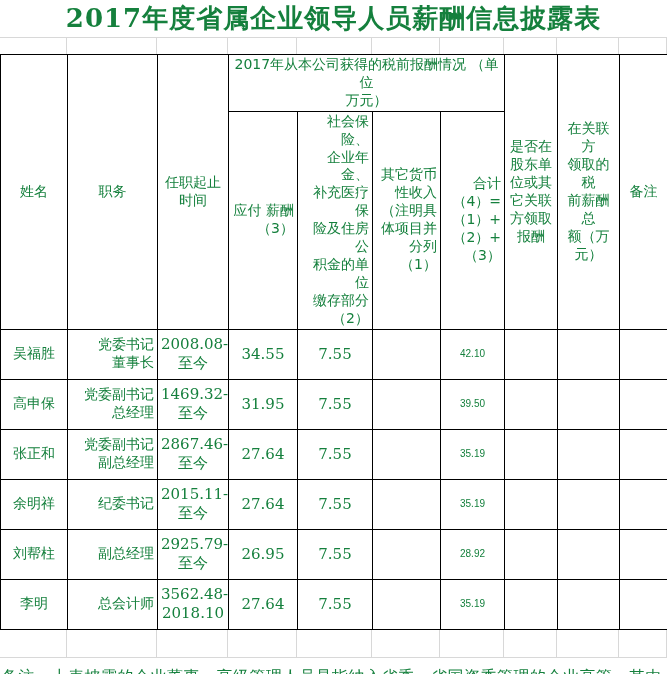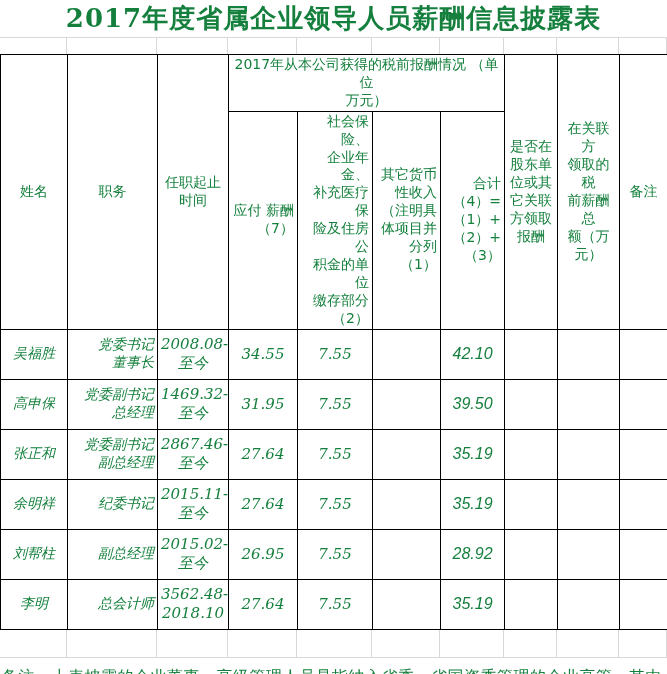--- a/index.html
+++ b/index.html
@@ -17,26 +17,26 @@
   .strip-bottom{height:28px;border-bottom:1px solid #d8d8d8;}
   .strip > div{box-sizing:border-box;border-right:1px solid #d8d8d8;height:100%;}
 
   
   table{border-collapse:collapse;table-layout:fixed;width:667px;
         font-size:14px;line-height:1.28;}
   td{border:1px solid #000;box-sizing:border-box;vertical-align:middle;
      padding:1px 3px;overflow:hidden;}
   tr.r-group{height:34px;}
   tr.r-sub{height:177px;}
-  tr.r-data{height:50px;font-style:italic;}
+  tr.r-data{height:50px;}
   .c{text-align:center;}
   .left{text-align:right;}
   .pre{white-space:pre-line;}
   .num{font-family:"DejaVu Serif","Liberation Serif",serif;font-size:15px;}
-  .total{font-family:"Liberation Sans",sans-serif;font-size:16px;}
+  .total{font-family:"Liberation Sans",sans-serif;font-size:10px;}
 
   
   #footnote{padding:8px 2px 0 2px;font-size:16px;line-height:1.32;
             letter-spacing:0.5px;}
 </style>
 </head>
 <body>
 
 <div id="page">
 
@@ -84,21 +84,21 @@
 报酬</td>
       <td rowspan="2" class="c pre">在关联方
 领取的税
 前薪酬总
 额（万
 元）</td>
       <td rowspan="2" class="c">备注</td>
     </tr>
     <tr class="r-sub">
       <td class="left pre">应付 薪酬
-（7）</td>
+（3）</td>
       <td class="left pre">社会保险、
 企业年金、
 补充医疗保
 险及住房公
 积金的单位
 缴存部分
 （2）</td>
       <td class="left pre">其它货币
 性收入
 （注明具
@@ -162,21 +162,21 @@
       <td class="c num">7.55</td>
       <td class="c"></td>
       <td class="c total">35.19</td>
       <td class="c"></td>
       <td class="c"></td>
       <td class="c"></td>
     </tr>
     <tr class="r-data">
       <td class="c">刘帮柱</td>
       <td class="left pre">副总经理</td>
-      <td class="c pre num">2015.02-
+      <td class="c pre num">2925.79-
 至今</td>
       <td class="c num">26.95</td>
       <td class="c num">7.55</td>
       <td class="c"></td>
       <td class="c total">28.92</td>
       <td class="c"></td>
       <td class="c"></td>
       <td class="c"></td>
     </tr>
     <tr class="r-data">

